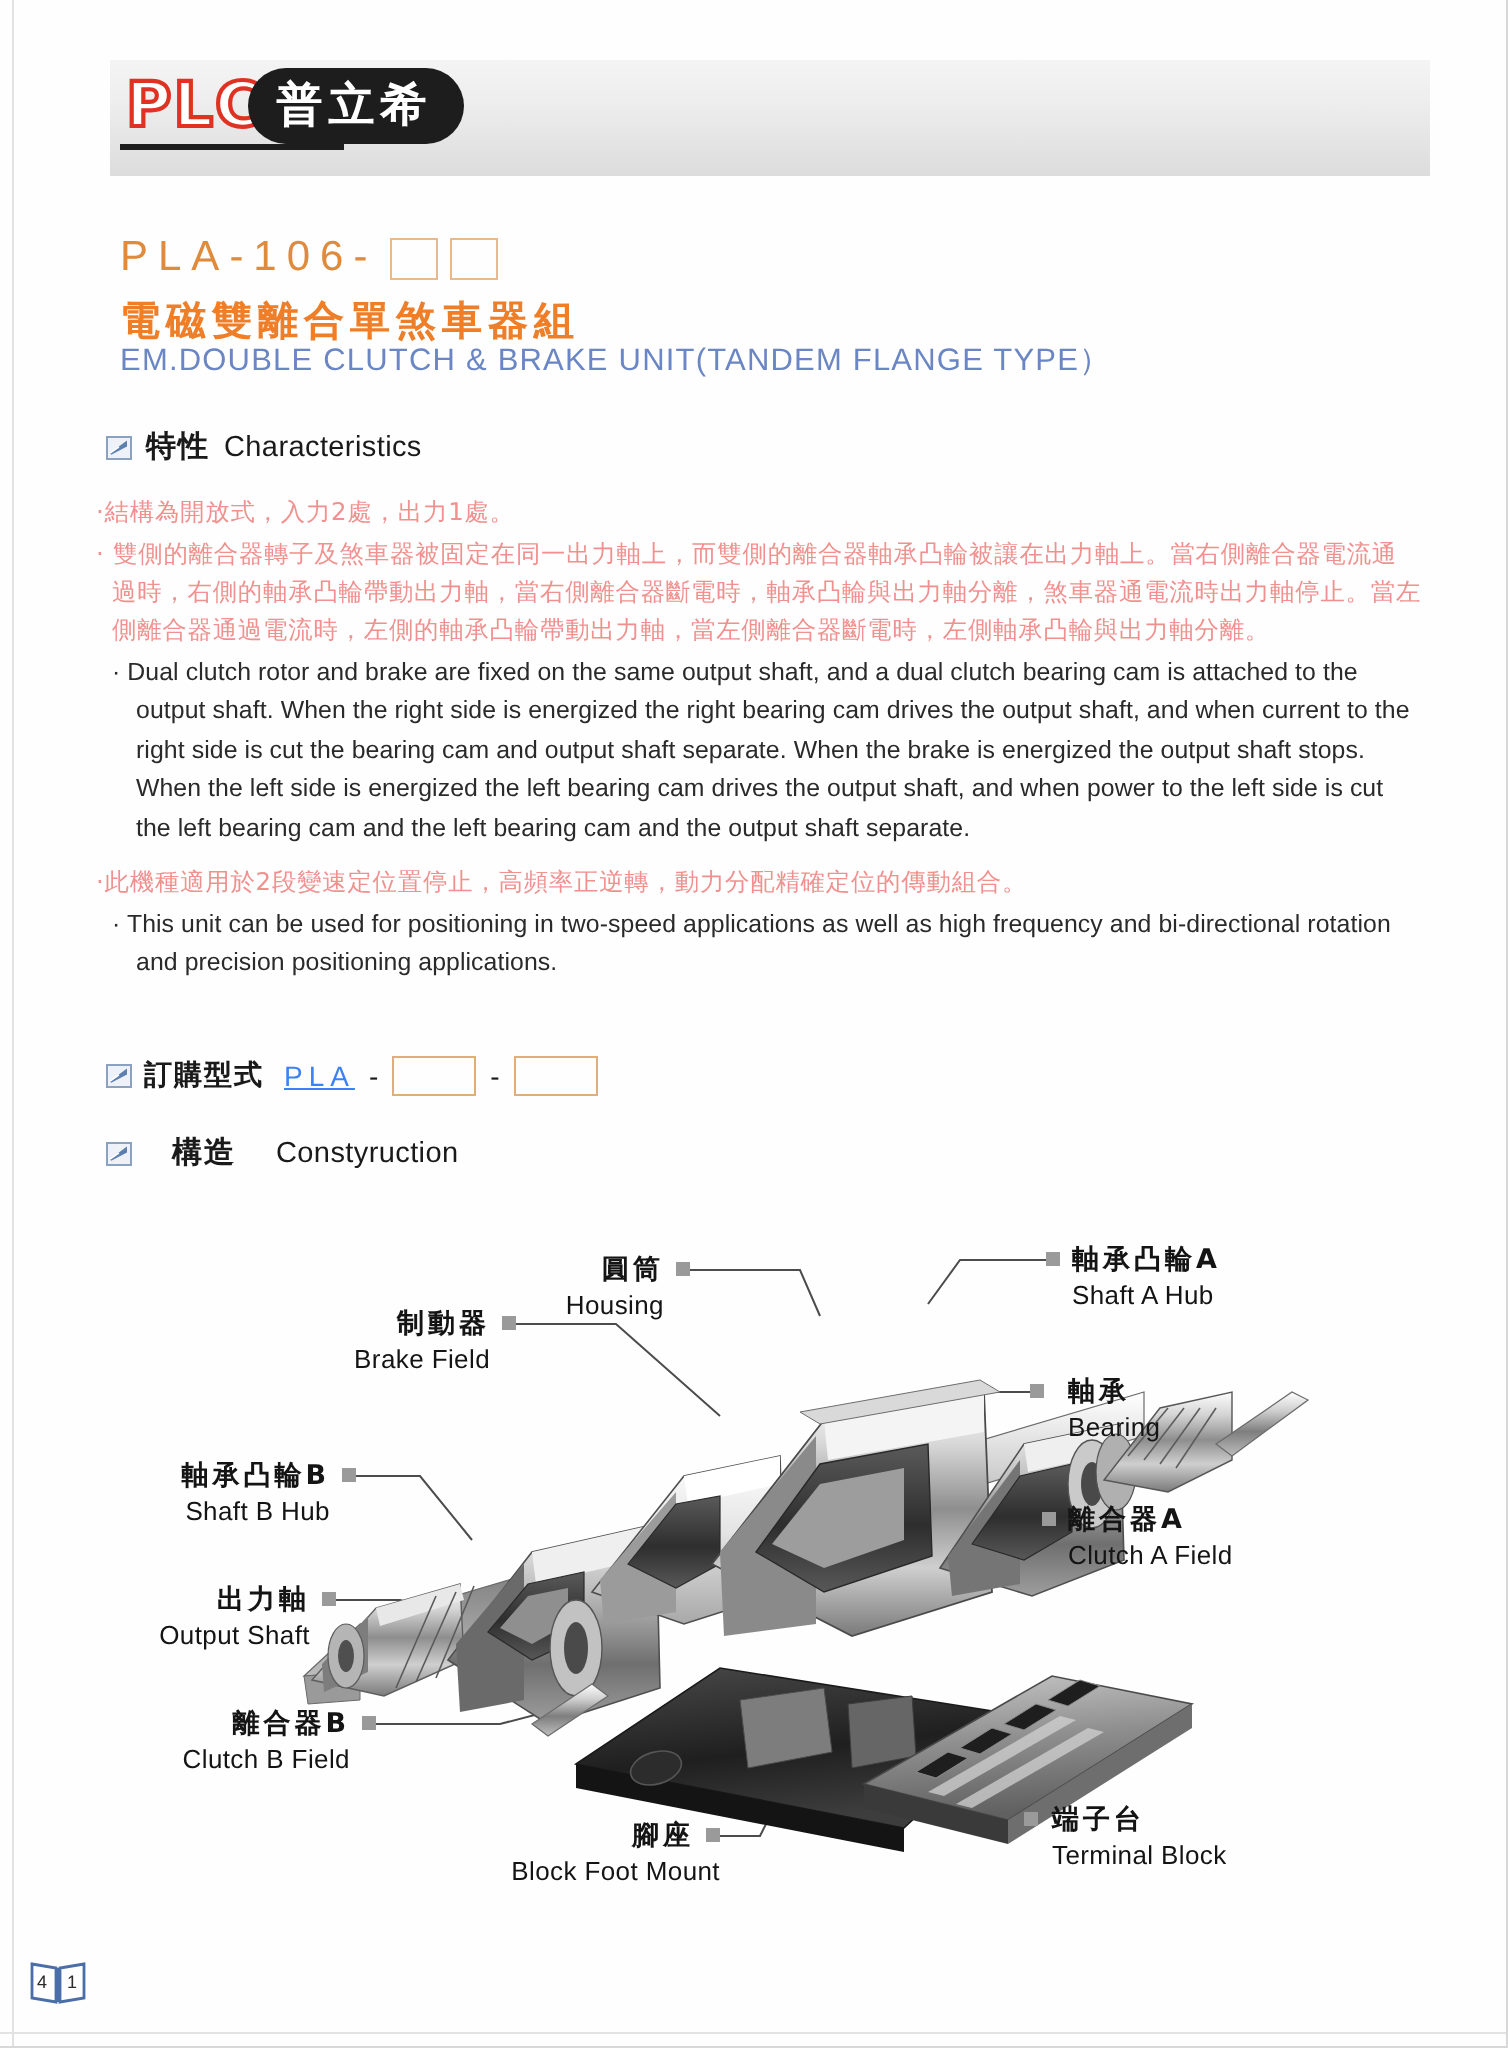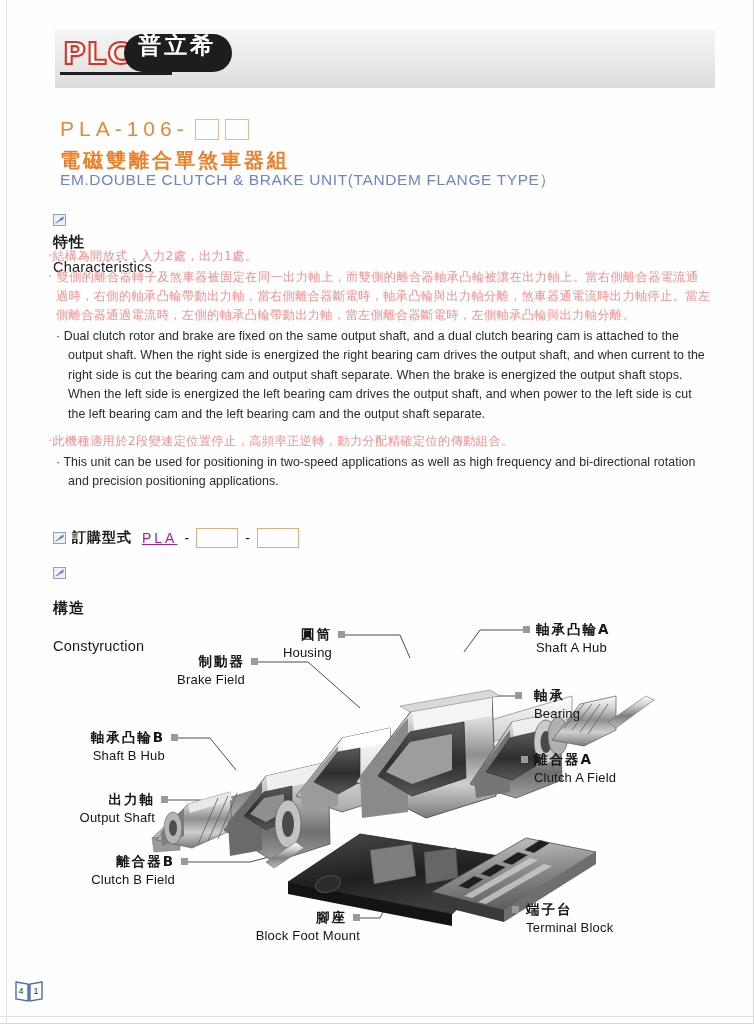--- a/index.html
+++ b/index.html
@@ -59,21 +59,21 @@
     text-stroke: 2.1px #e03223;
     padding: 0 3px 0 6px;
     line-height: 40px;
     text-align: right;
   }
   .logo-cn-wrap {
     background: #1d1d1d;
     border-radius: 20px 20px 20px 20px;
     height: 38px;
     display: flex;
-    align-items: flex-start;
+    align-items: center;
     padding: 0 16px 0 14px;
     margin-left: -10px;
   }
   .logo-cn {
     font-family: "DejaVu Sans", sans-serif;
     color: #ffffff;
     font-size: 23px;
     font-weight: bold;
     letter-spacing: 3px;
     line-height: 1;
@@ -132,22 +132,22 @@
     font-size: 15.5px;
     letter-spacing: 0.6px;
     color: #6b86c4;
     font-family: "Liberation Sans", sans-serif;
   }
 
   
   .section-head {
     position: absolute;
     display: flex;
+    align-items: center;
     gap: 7px;
-    flex-direction: column;
   }
   .sec-icon {
     width: 13px;
     height: 12px;
     flex: none;
     display: block;
   }
   .sec-cn {
     font-family: "DejaVu Sans", sans-serif;
     font-size: 15px;
@@ -202,21 +202,21 @@
     font-family: "DejaVu Sans", sans-serif;
     font-size: 14px;
     font-weight: bold;
     letter-spacing: 1px;
     color: #1a1a1a;
     text-align: right;
   }
   .order-pla {
     font-size: 14px;
     letter-spacing: 3px;
-    color: #a21caf;
+    color: #3b82f6;
     margin-left: 4px;
     text-decoration: underline;
   }
   .order-dash {
     color: #1a1a1a;
     font-size: 14px;
     margin: 0 1px;
   }
   .order-box {
     display: inline-block;

